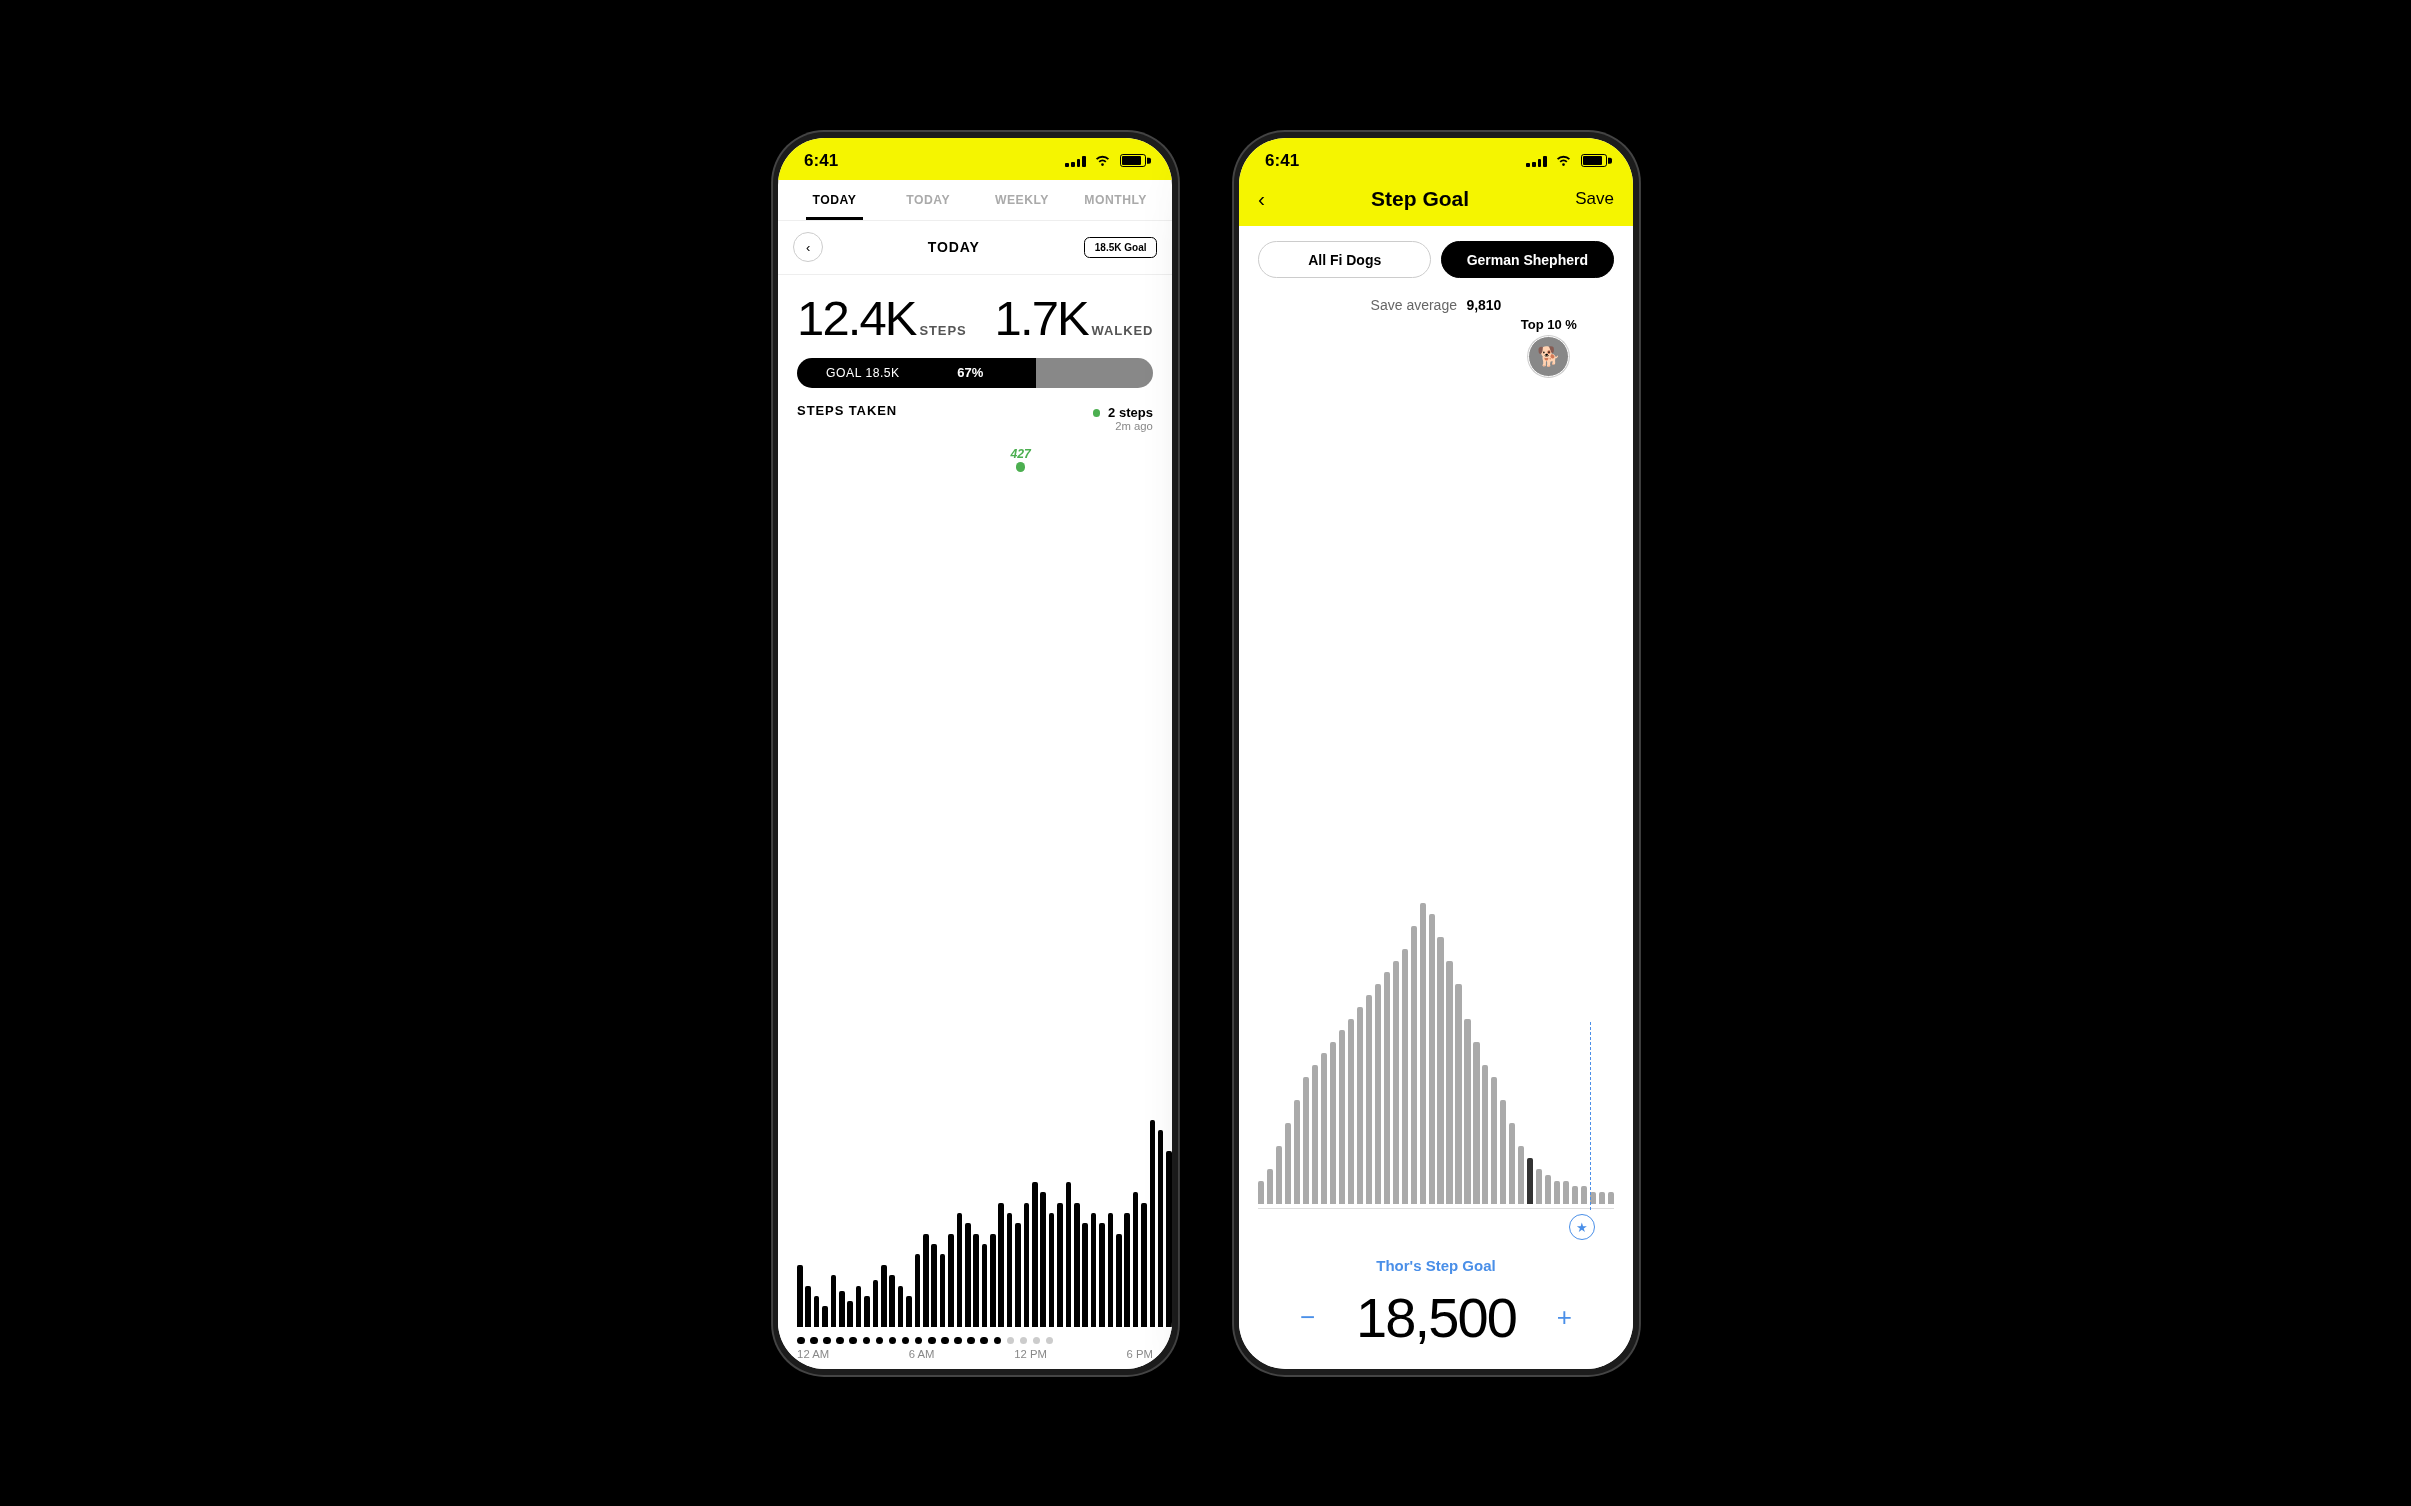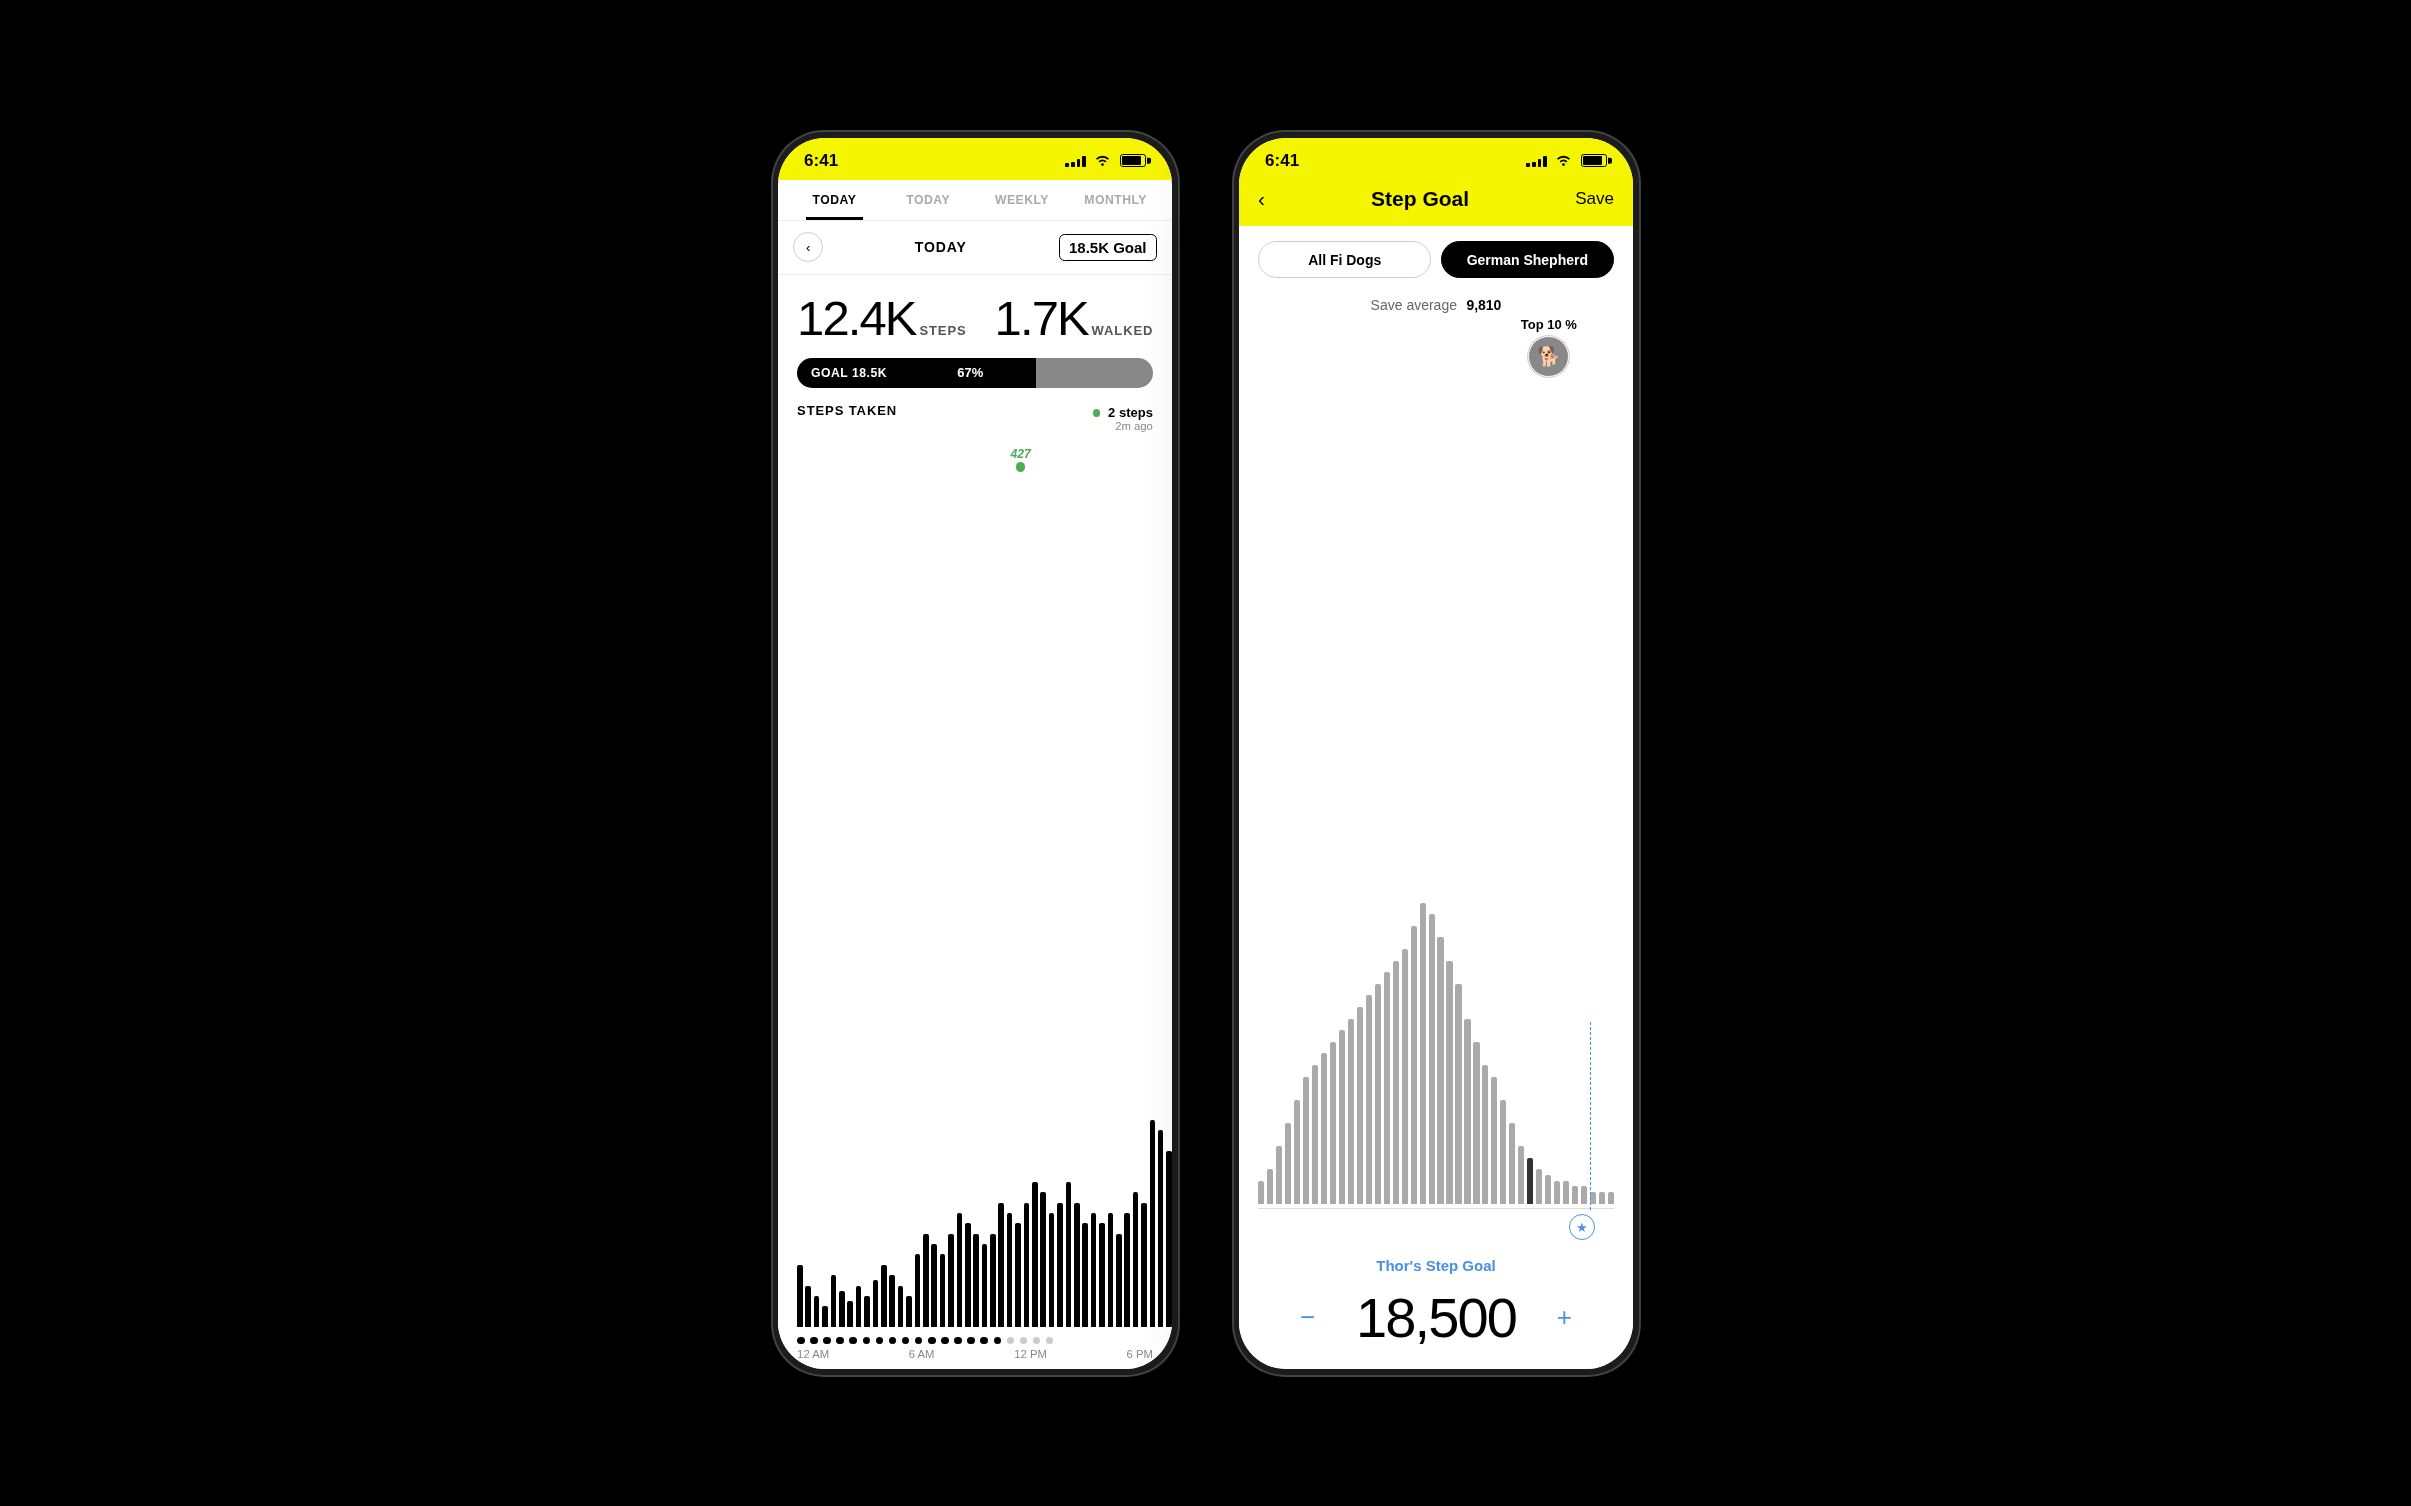--- a/index.html
+++ b/index.html
@@ -215,21 +215,21 @@
     .date-label {
       font-size: 14px;
       font-weight: 600;
       letter-spacing: 0.9px;
     }
 
     .goal-badge {
       border: 1.4px solid #000;
       border-radius: 5.6px;
       padding: 3.8px 9.4px;
-      font-size: 15px;
+      font-size: 10px;
       font-weight: 600;
       text-align: right;
     }
 
     .stats-row {
       display: flex;
       padding: 19px 19px 7.5px;
       gap: 28px;
       align-items: baseline;
       flex-shrink: 0;
@@ -265,24 +265,24 @@
       background: linear-gradient(to right, #000 67%, #888 67%);
       border-radius: 15px;
       display: flex;
       align-items: center;
       position: relative;
       overflow: hidden;
     }
 
     .progress-bar-label {
       position: absolute;
-      left: 14px;
+      left: 29px;
       color: #fff;
       font-size: 12.2px;
-      font-weight: 700;
+      font-weight: 400;
       letter-spacing: 0.5px;
     }
 
     .progress-bar-pct {
       position: absolute;
       left: 45%;
       color: #fff;
       font-size: 13px;
       font-weight: 700;
     }

